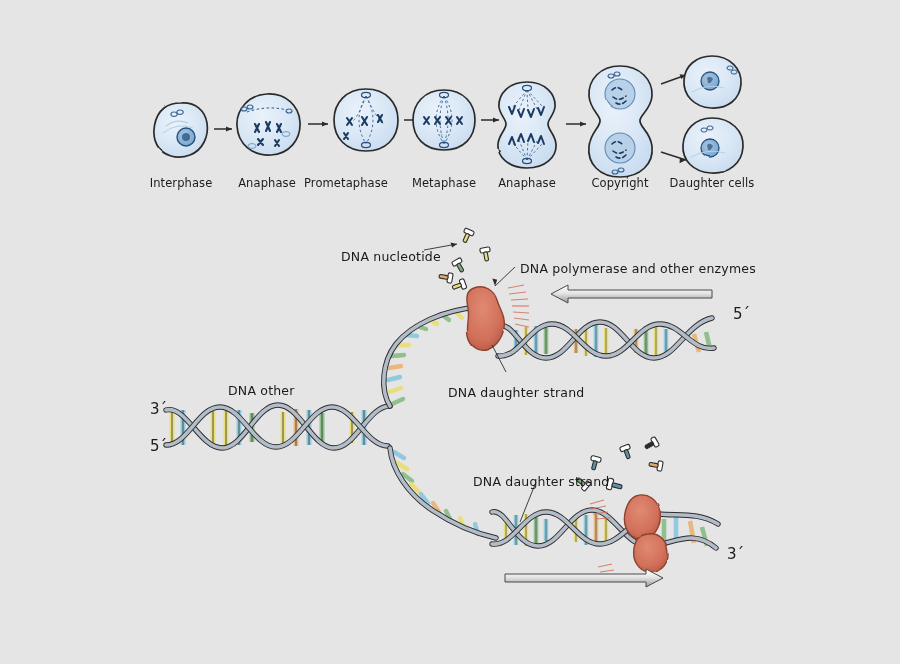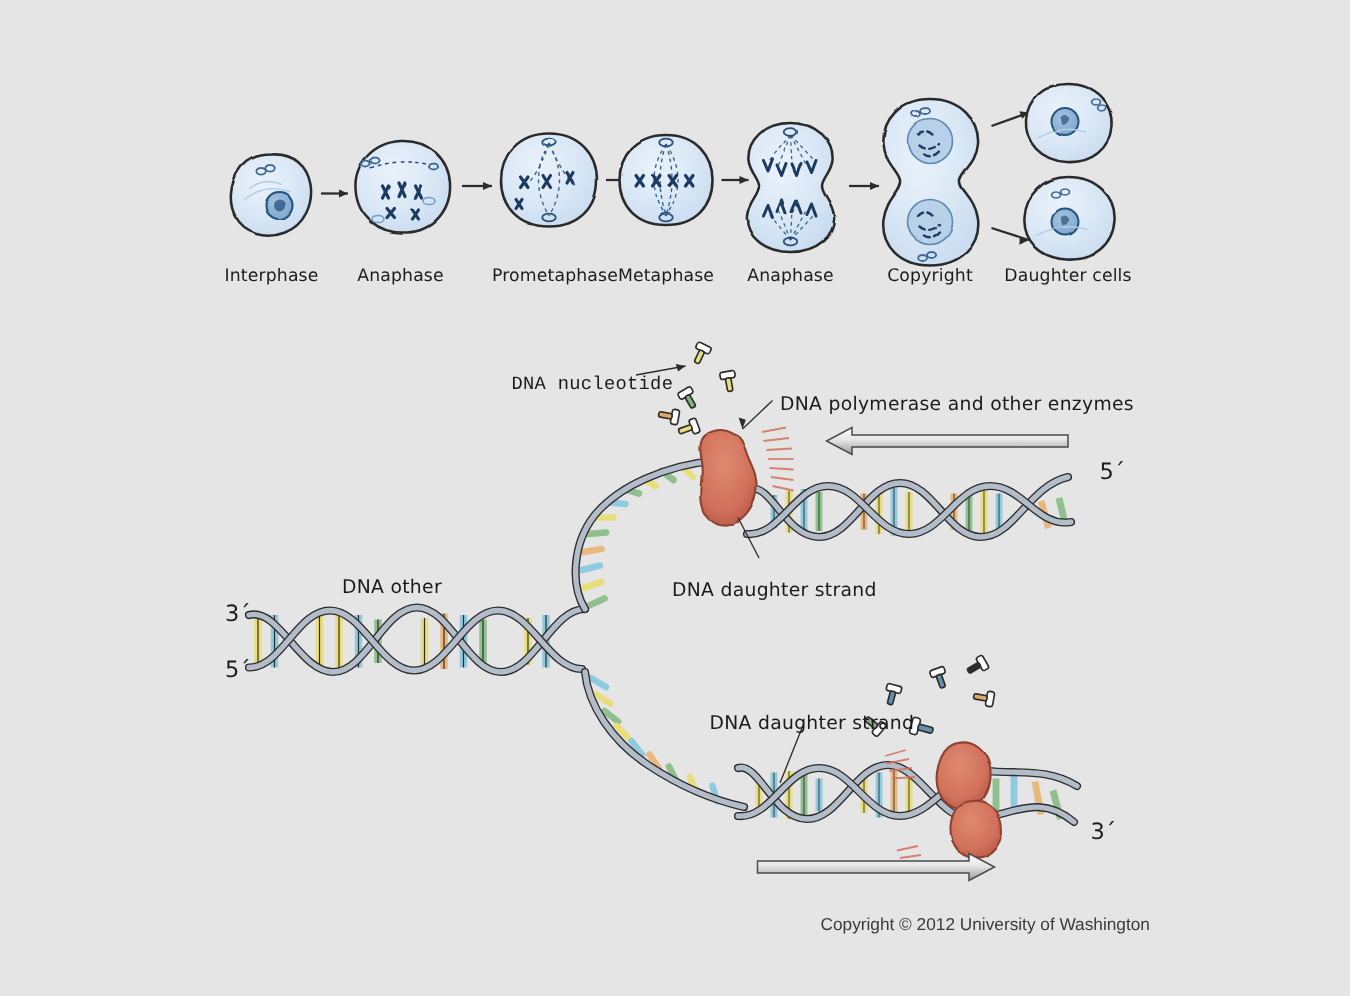--- a/index.html
+++ b/index.html
@@ -458,32 +458,31 @@
         <path d="M712 290 L568 290 L568 285 L551 294 L568 303 L568 298 L712 298 Z" fill="url(#arrowgrad)" stroke="#4a4a4a" stroke-width="1"></path>
       </g>
       <g>
         <path d="M505 574 L646 574 L646 569 L663 578 L646 587 L646 582 L505 582 Z" fill="url(#arrowgrad)" stroke="#4a4a4a" stroke-width="1"></path>
       </g>
     </g>
   </svg>
 
   <div class="phase-label" style="left:181px; top:176px;">Interphase</div>
   <div class="phase-label" style="left:267px; top:176px;">Anaphase</div>
-  <div class="phase-label" style="left:370px; top:176px;">Prometaphase</div>
+  <div class="phase-label" style="left:346px; top:176px;">Prometaphase</div>
   <div class="phase-label" style="left:444px; top:176px;">Metaphase</div>
   <div class="phase-label" style="left:527px; top:176px;text-align:right;">Anaphase</div>
   <div class="phase-label" style="left:620px; top:176px;">Copyright</div>
   <div class="phase-label" style="left:712px; top:176px;">Daughter cells</div>
 
-  <div class="hand-label" style="left:341px; top:249px;font-family:Liberation Mono, monospace;">DNA nucleotide</div>
+  <div class="hand-label" style="left:341px; top:249px;">DNA nucleotide</div>
   <div class="hand-label" style="left:520px; top:261px;">DNA polymerase and other enzymes</div>
   <div class="hand-label" style="left:228px; top:383px;">DNA other</div>
   <div class="hand-label" style="left:448px; top:385px;">DNA daughter strand</div>
   <div class="hand-label" style="left:473px; top:474px;">DNA daughter strand</div>
 
   <div class="prime-label" style="left:150px; top:400px;">3´</div>
   <div class="prime-label" style="left:150px; top:437px;">5´</div>
   <div class="prime-label" style="left:733px; top:305px;">5´</div>
   <div class="prime-label" style="left:727px; top:545px;">3´</div>
 
-  <div class="copyright" style="left:547px; top:611px;">Copyright © 2012 University of Washington</div>
 
 </div>
 
 </body></html>

